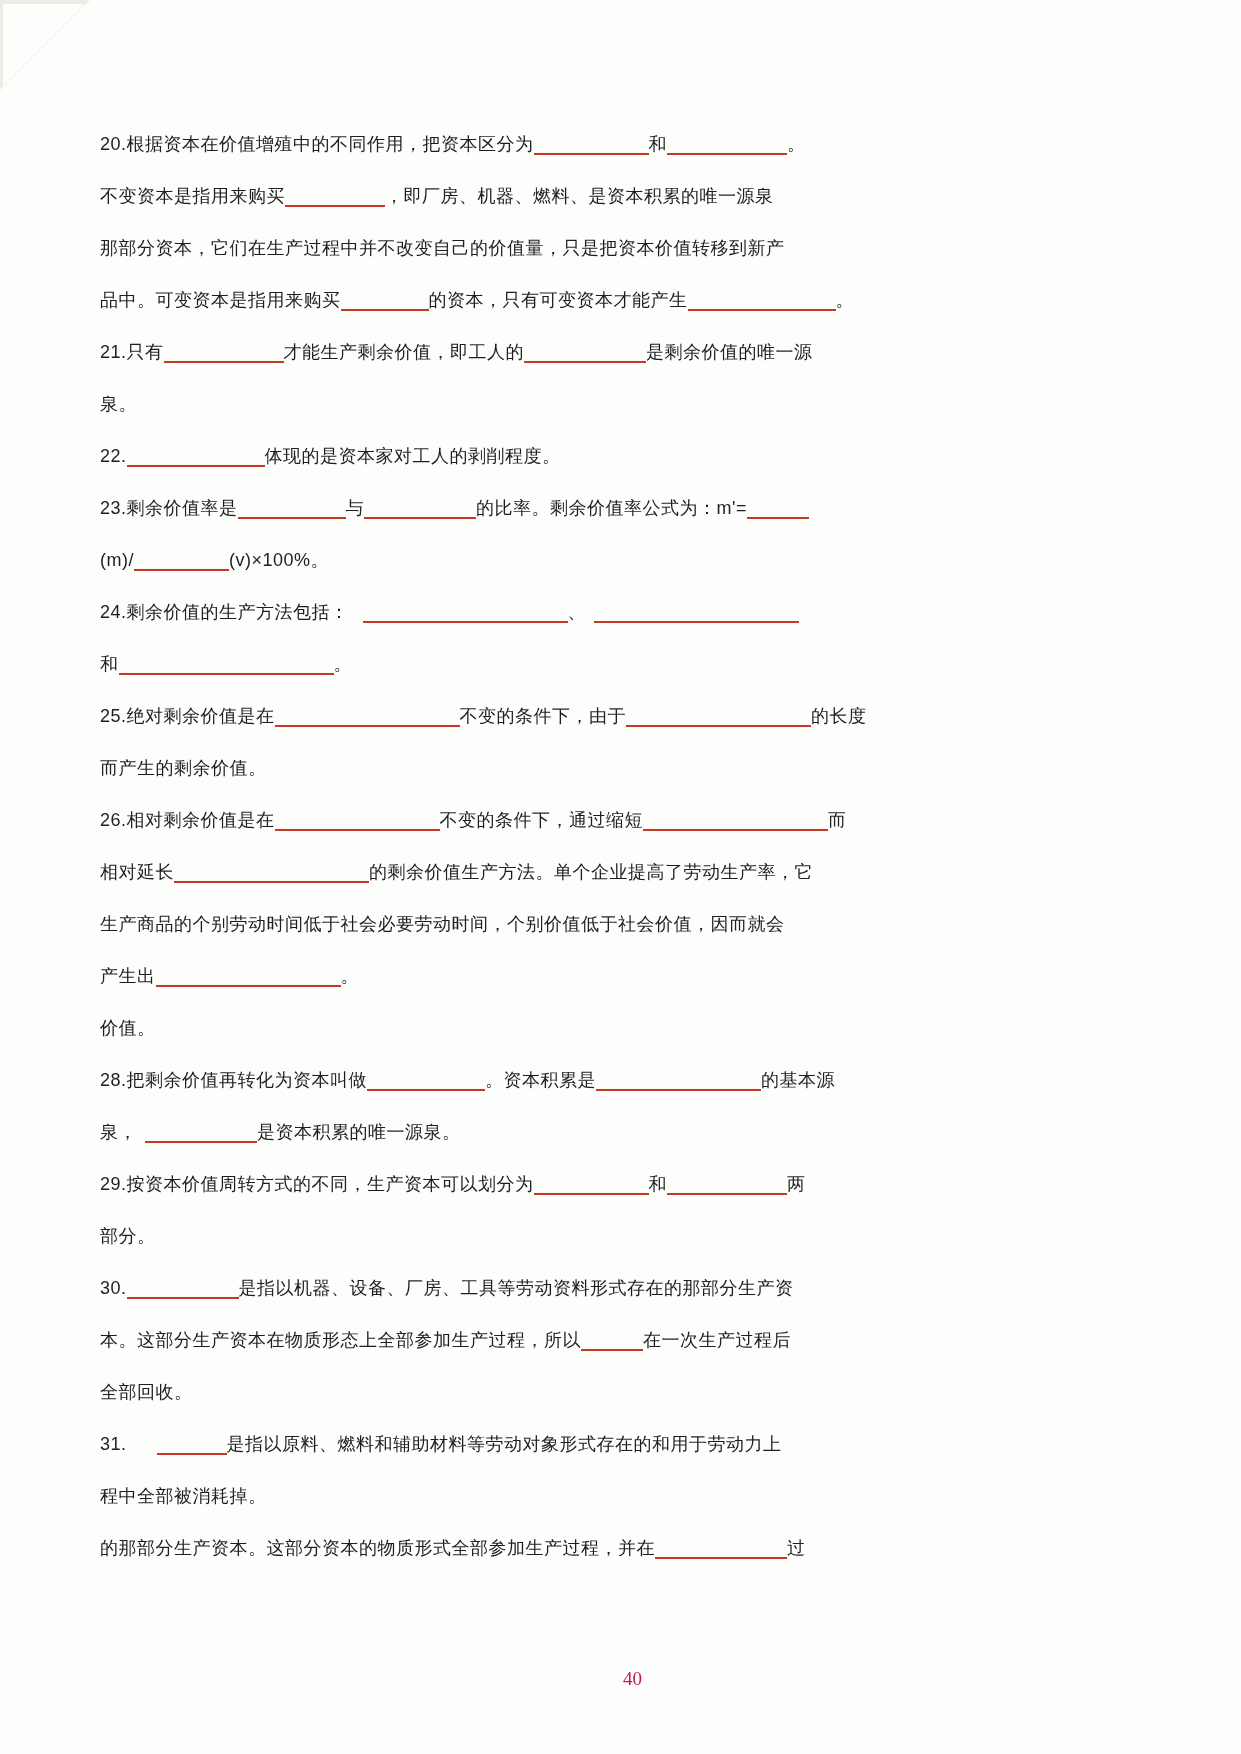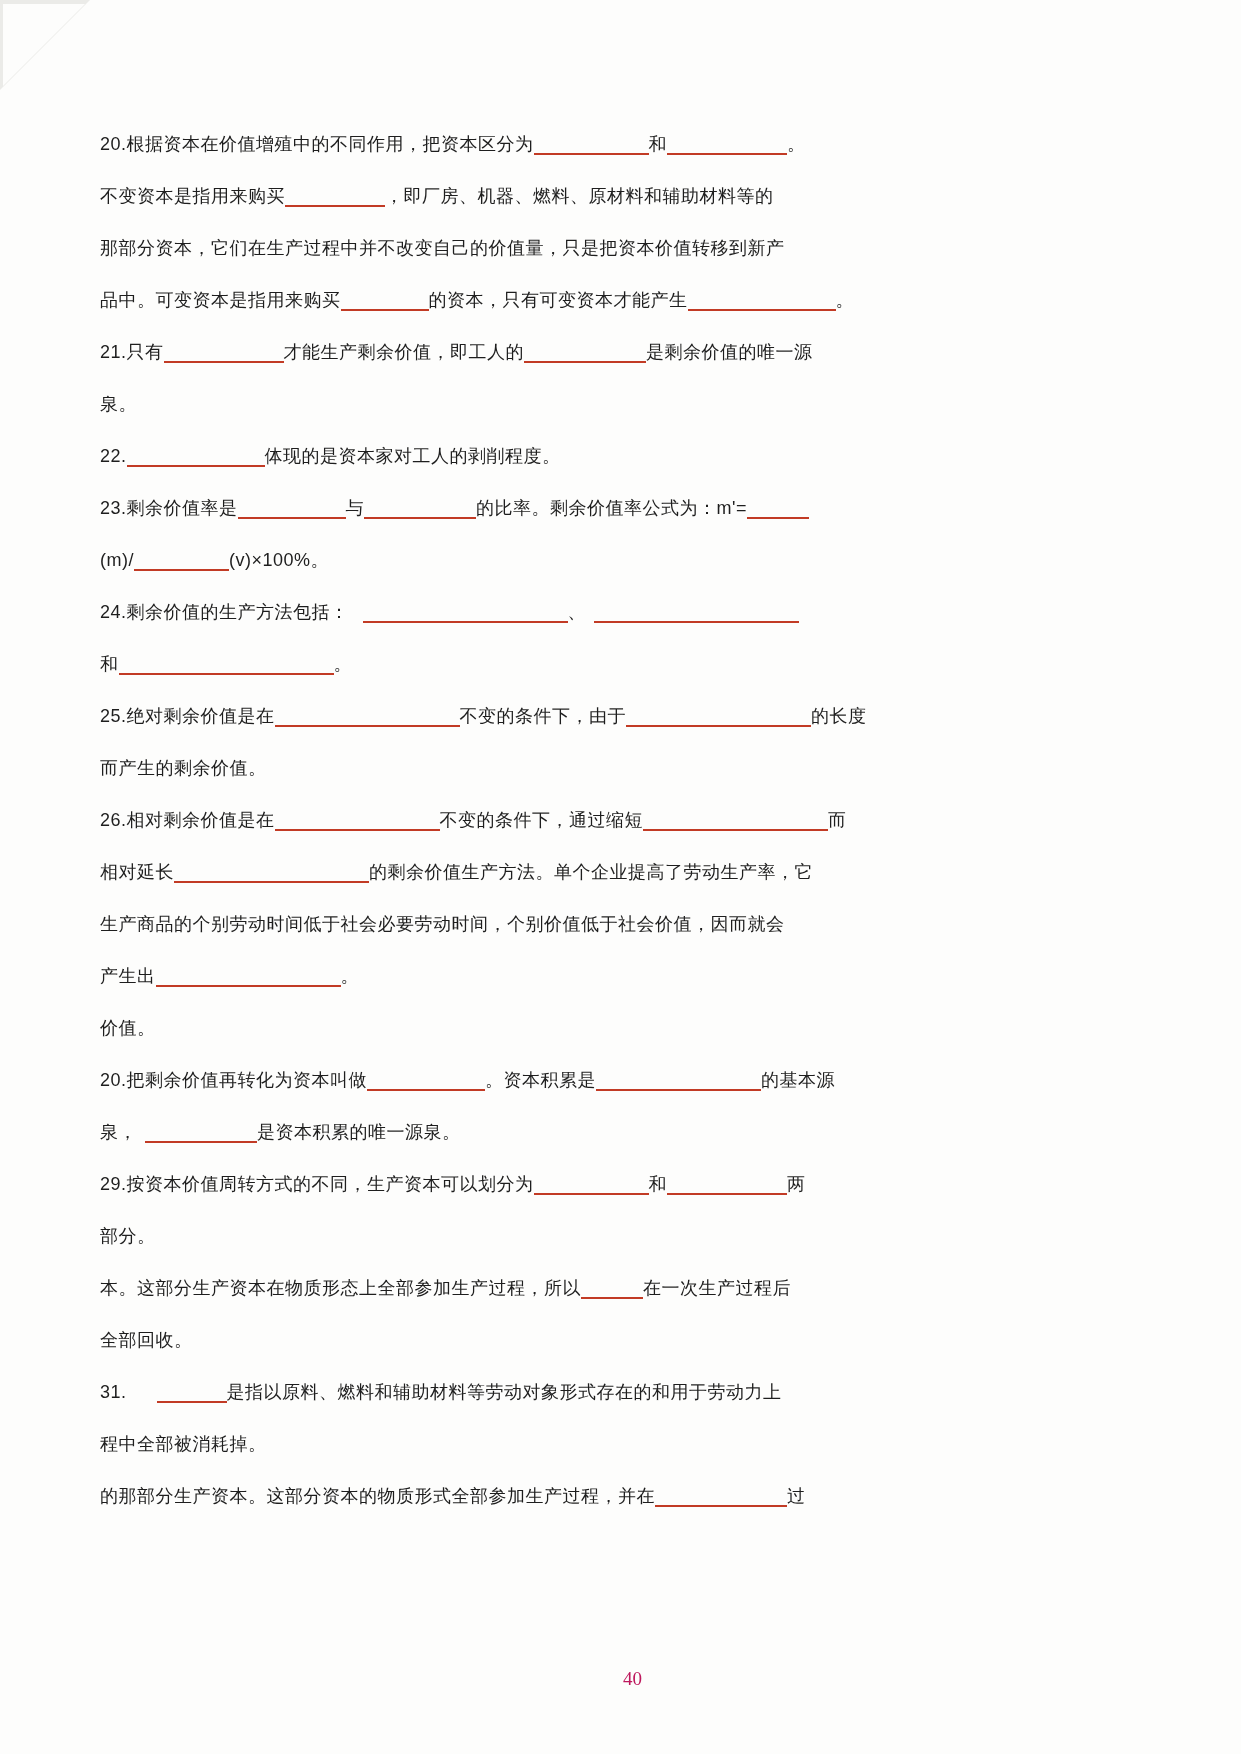--- a/index.html
+++ b/index.html
@@ -68,41 +68,42 @@
     margin-left:12px;
   }
 </style>
 </head>
 <body>
 
 <div class="page">
   <div class="corner-fold"></div>
   <main class="content">
       <div class="line"><span class="seg">20.根据资本在价值增殖中的不同作用，把资本区分为</span><span class="blank" style="width: 115px; border-bottom-color: rgb(194, 59, 37);"></span><span class="seg">和</span><span class="blank" style="width: 120px; border-bottom-color: rgb(194, 59, 37);"></span><span class="seg">。</span></div>
-      <div class="line"><span class="seg">不变资本是指用来购买</span><span class="blank" style="width: 100px; border-bottom-color: rgb(194, 59, 37);"></span><span class="seg">，即厂房、机器、燃料、原材料和辅助材料等的</span></div>
+      <div class="line"><span class="seg">不变资本是指用来购买</span><span class="blank" style="width: 100px; border-bottom-color: rgb(194, 59, 37);"></span><span class="seg">，即厂房、机器、燃料、是资本积累的唯一源泉</span></div>
       <div class="line"><span class="seg">那部分资本，它们在生产过程中并不改变自己的价值量，只是把资本价值转移到新产</span></div>
       <div class="line"><span class="seg">品中。可变资本是指用来购买</span><span class="blank" style="width: 88px; border-bottom-color: rgb(194, 59, 37);"></span><span class="seg">的资本，只有可变资本才能产生</span><span class="blank" style="width: 148px; border-bottom-color: rgb(194, 59, 37);"></span><span class="seg">。</span></div>
       <div class="line"><span class="seg">21.只有</span><span class="blank" style="width: 120px; border-bottom-color: rgb(194, 59, 37);"></span><span class="seg">才能生产剩余价值，即工人的</span><span class="blank" style="width: 122px; border-bottom-color: rgb(194, 59, 37);"></span><span class="seg">是剩余价值的唯一源</span></div>
       <div class="line"><span class="seg">泉。</span></div>
       <div class="line"><span class="seg">22.</span><span class="blank" style="width: 138px; border-bottom-color: rgb(194, 59, 37);"></span><span class="seg">体现的是资本家对工人的剥削程度。</span></div>
       <div class="line"><span class="seg">23.剩余价值率是</span><span class="blank" style="width: 108px; border-bottom-color: rgb(194, 59, 37);"></span><span class="seg">与</span><span class="blank" style="width: 112px; border-bottom-color: rgb(194, 59, 37);"></span><span class="seg">的比率。剩余价值率公式为：m'=</span><span class="blank" style="width: 62px; border-bottom-color: rgb(194, 59, 37);"></span></div>
       <div class="line"><span class="seg">(m)/</span><span class="blank" style="width: 95px; border-bottom-color: rgb(194, 59, 37);"></span><span class="seg">(v)×100%。</span></div>
       <div class="line"><span class="seg">24.剩余价值的生产方法包括：</span><span class="gap" style="width: 14px;"></span><span class="blank" style="width: 205px; border-bottom-color: rgb(194, 59, 37);"></span><span class="seg">、</span><span class="gap" style="width: 8px;"></span><span class="blank" style="width: 205px; border-bottom-color: rgb(194, 59, 37);"></span></div>
       <div class="line"><span class="seg">和</span><span class="blank" style="width: 215px; border-bottom-color: rgb(194, 59, 37);"></span><span class="seg">。</span></div>
       <div class="line"><span class="seg">25.绝对剩余价值是在</span><span class="blank" style="width: 185px; border-bottom-color: rgb(194, 59, 37);"></span><span class="seg">不变的条件下，由于</span><span class="blank" style="width: 185px; border-bottom-color: rgb(194, 59, 37);"></span><span class="seg">的长度</span></div>
       <div class="line"><span class="seg">而产生的剩余价值。</span></div>
       <div class="line"><span class="seg">26.相对剩余价值是在</span><span class="blank" style="width: 165px; border-bottom-color: rgb(194, 59, 37);"></span><span class="seg">不变的条件下，通过缩短</span><span class="blank" style="width: 185px; border-bottom-color: rgb(194, 59, 37);"></span><span class="seg">而</span></div>
       <div class="line"><span class="seg">相对延长</span><span class="blank" style="width: 195px; border-bottom-color: rgb(194, 59, 37);"></span><span class="seg">的剩余价值生产方法。单个企业提高了劳动生产率，它</span></div>
       <div class="line"><span class="seg">生产商品的个别劳动时间低于社会必要劳动时间，个别价值低于社会价值，因而就会</span></div>
       <div class="line"><span class="seg">产生出</span><span class="blank" style="width: 185px; border-bottom-color: rgb(194, 59, 37);"></span><span class="seg">。</span></div>
       <div class="line"><span class="seg">价值。</span></div>
-      <div class="line"><span class="seg">20.把剩余价值再转化为资本叫做</span><span class="blank" style="width: 118px; border-bottom-color: rgb(194, 59, 37);"></span><span class="seg">。资本积累是</span><span class="blank" style="width: 165px; border-bottom-color: rgb(194, 59, 37);"></span><span class="seg">的基本源</span></div>
+      <div class="line"><span class="seg">28.把剩余价值再转化为资本叫做</span><span class="blank" style="width: 118px; border-bottom-color: rgb(194, 59, 37);"></span><span class="seg">。资本积累是</span><span class="blank" style="width: 165px; border-bottom-color: rgb(194, 59, 37);"></span><span class="seg">的基本源</span></div>
       <div class="line"><span class="seg">泉，</span><span class="gap" style="width: 8px;"></span><span class="blank" style="width: 112px; border-bottom-color: rgb(194, 59, 37);"></span><span class="seg">是资本积累的唯一源泉。</span></div>
       <div class="line"><span class="seg">29.按资本价值周转方式的不同，生产资本可以划分为</span><span class="blank" style="width: 115px; border-bottom-color: rgb(194, 59, 37);"></span><span class="seg">和</span><span class="blank" style="width: 120px; border-bottom-color: rgb(194, 59, 37);"></span><span class="seg">两</span></div>
       <div class="line"><span class="seg">部分。</span></div>
+      <div class="line"><span class="seg">30.</span><span class="blank" style="width: 112px; border-bottom-color: rgb(194, 59, 37);"></span><span class="seg">是指以机器、设备、厂房、工具等劳动资料形式存在的那部分生产资</span></div>
       <div class="line"><span class="seg">本。这部分生产资本在物质形态上全部参加生产过程，所以</span><span class="blank" style="width: 62px; border-bottom-color: rgb(194, 59, 37);"></span><span class="seg">在一次生产过程后</span></div>
       <div class="line"><span class="seg">全部回收。</span></div>
       <div class="line"><span class="seg">31.</span><span class="gap" style="width: 30px;"></span><span class="blank" style="width: 70px; border-bottom-color: rgb(194, 59, 37);"></span><span class="seg">是指以原料、燃料和辅助材料等劳动对象形式存在的和用于劳动力上</span></div>
       <div class="line"><span class="seg">程中全部被消耗掉。</span></div>
       <div class="line"><span class="seg">的那部分生产资本。这部分资本的物质形式全部参加生产过程，并在</span><span class="blank" style="width: 132px; border-bottom-color: rgb(194, 59, 37);"></span><span class="seg">过</span></div>
     </main>
   <div class="page-footer">
     <span>40</span>
   </div>
 </div>

